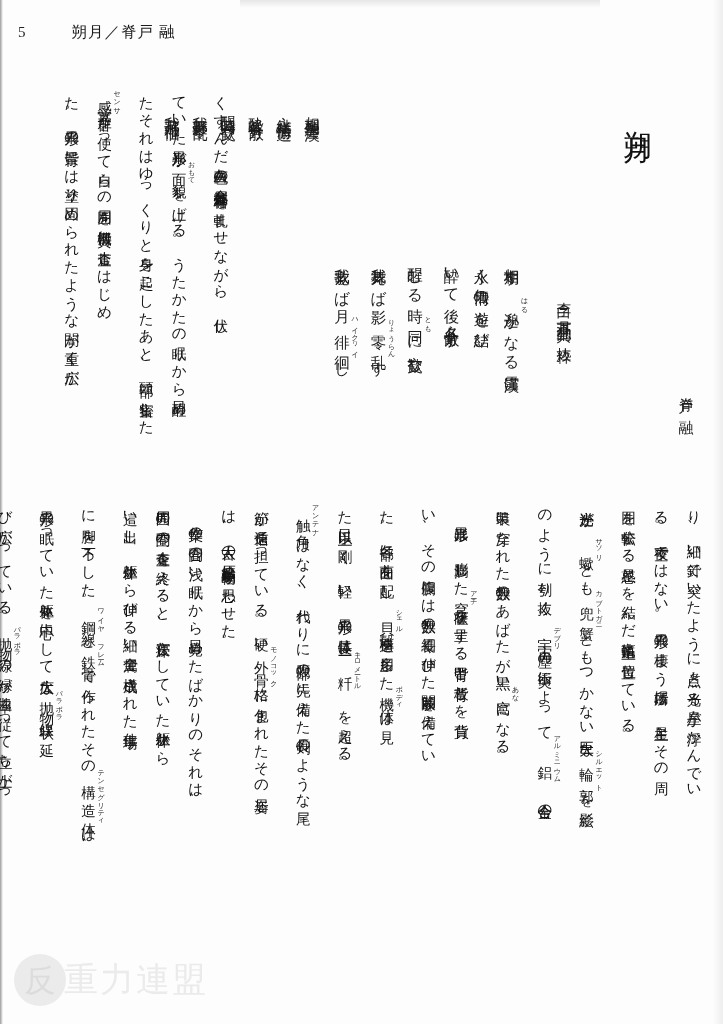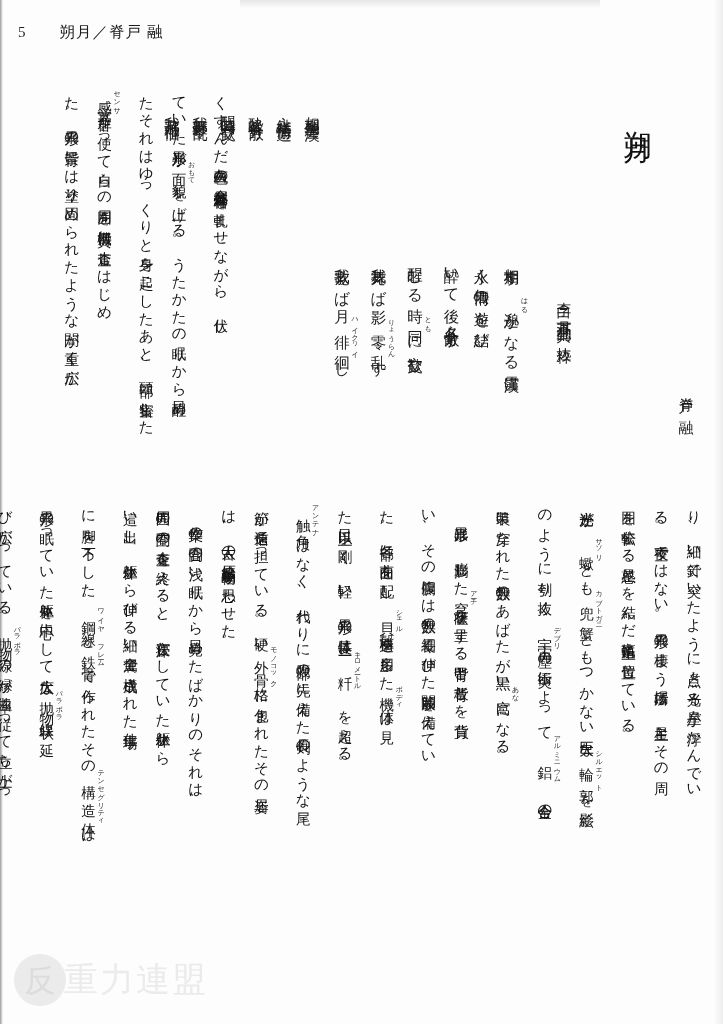--- a/index.html
+++ b/index.html
@@ -52,20 +52,21 @@
   }
   .folio {
     font-size: 15px;
     letter-spacing: 0;
     color: #222;
   }
   .runhead-title {
     font-size: 15.5px;
     letter-spacing: 1px;
     color: #1b1b1b;
+    margin-left: 12px;
   }
 
   
   .title-block {
     position: absolute;
     right: 22px;
     top: 96px;
     height: 380px;
     display: flex;
     flex-direction: row;

